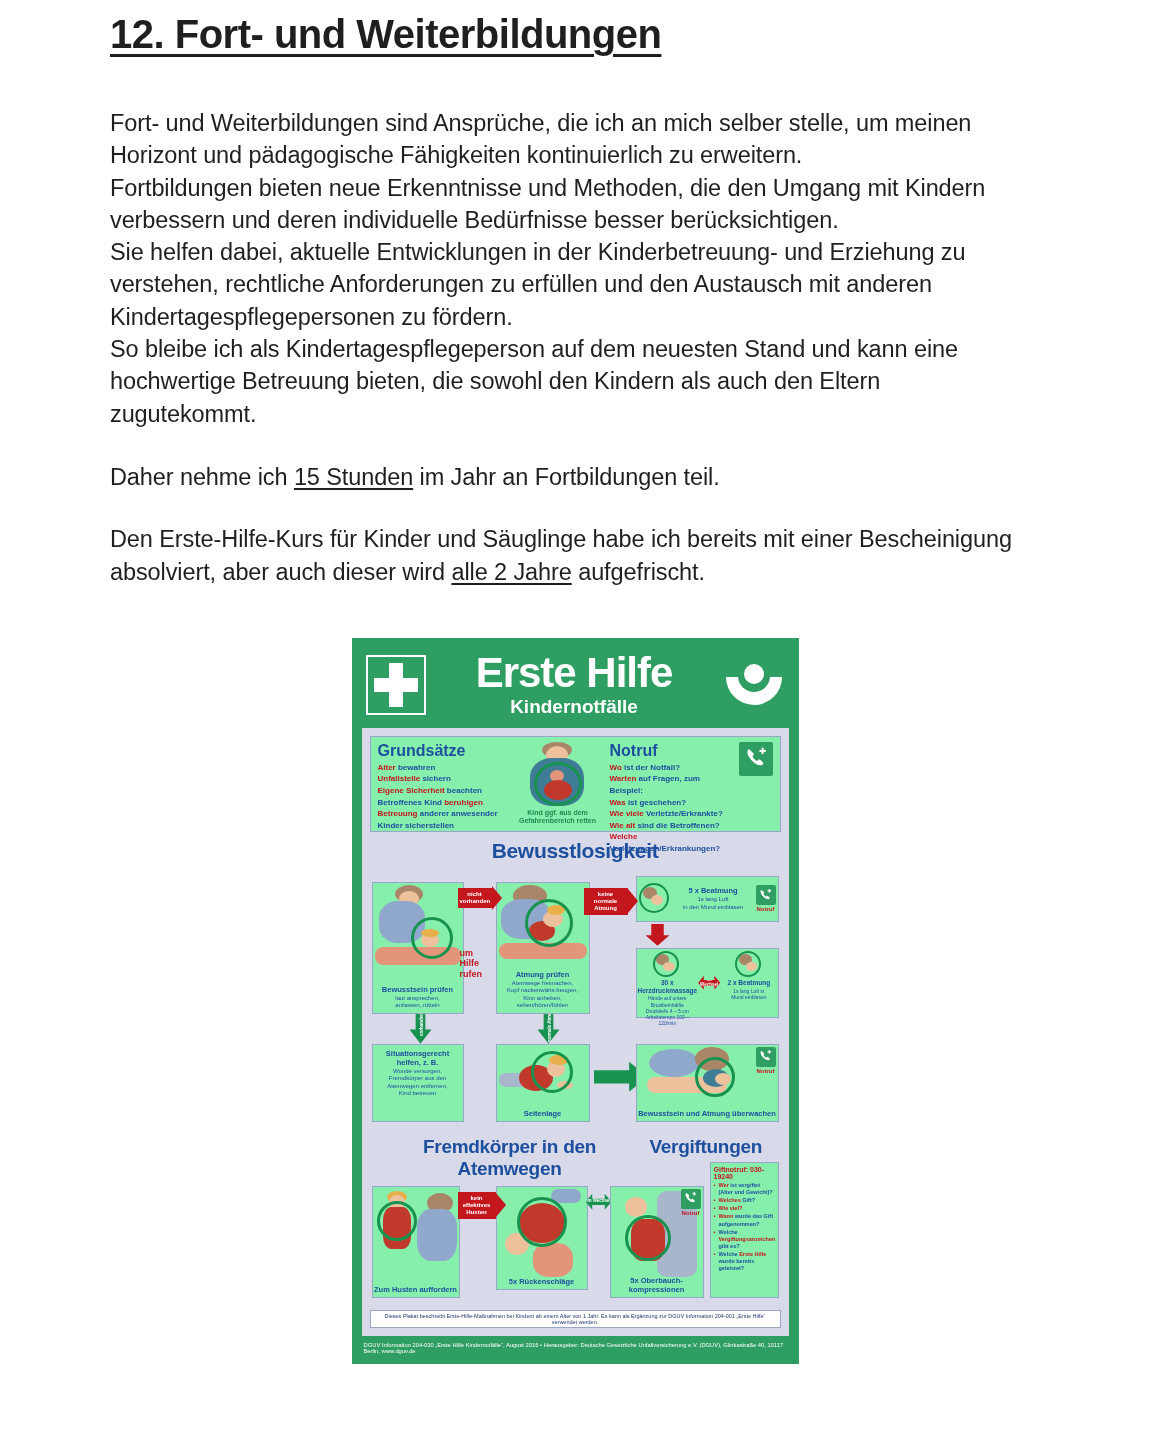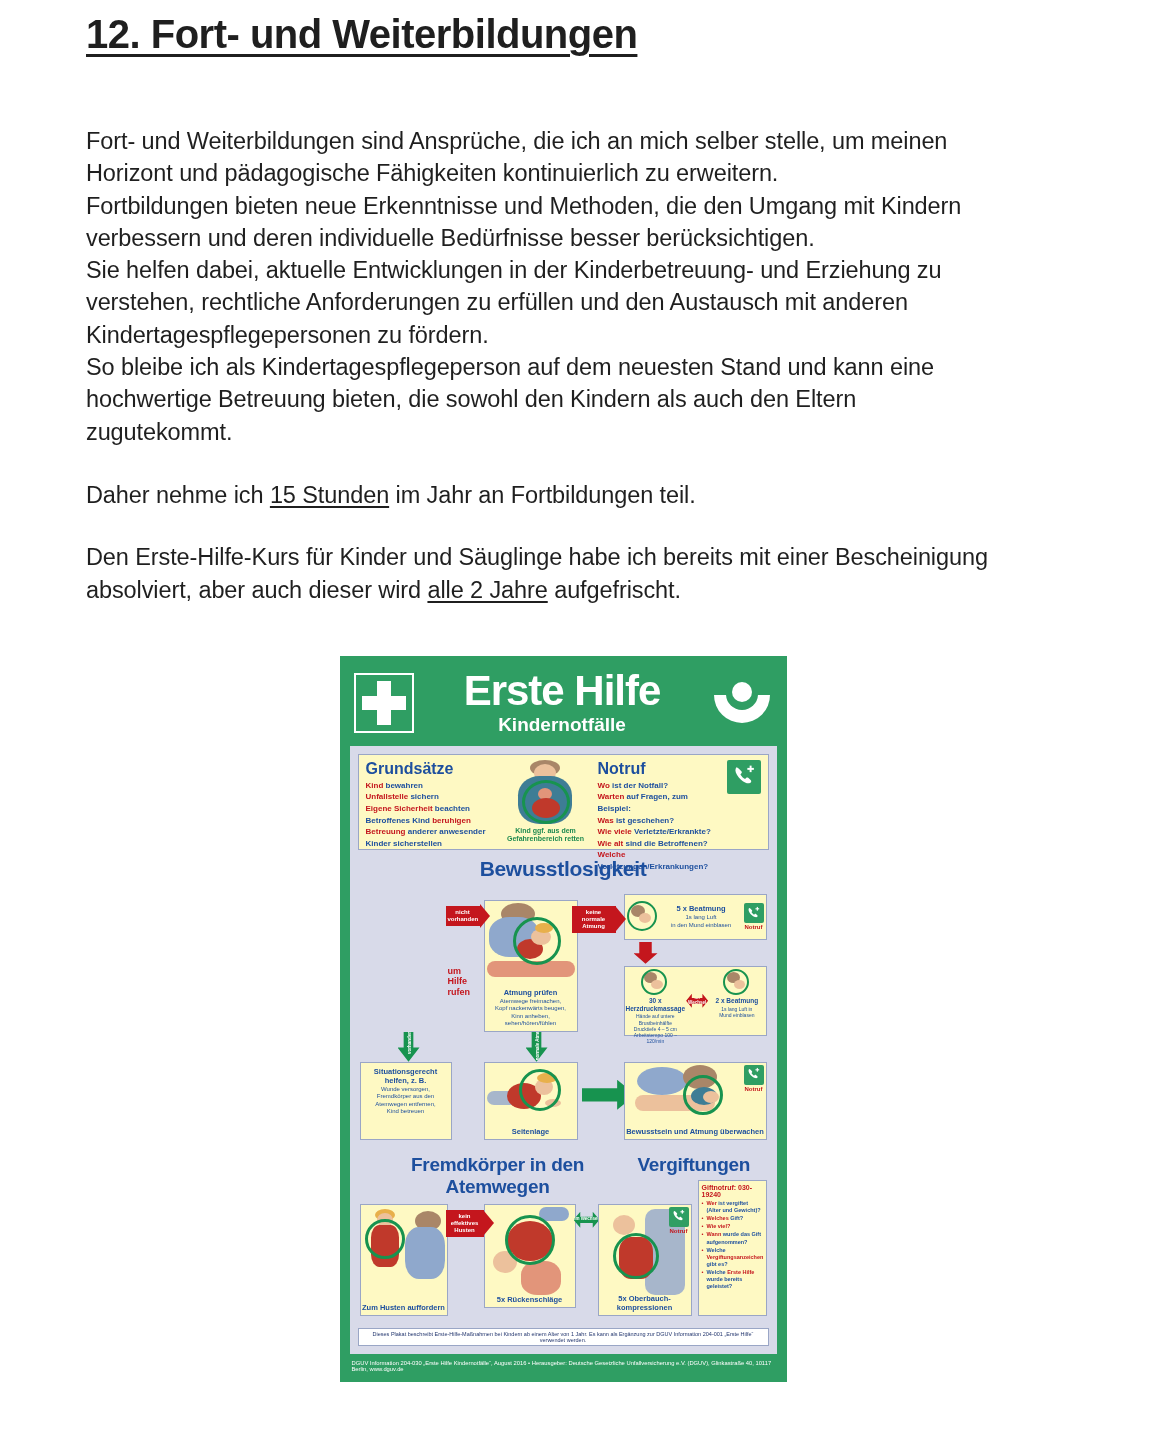--- a/index.html
+++ b/index.html
@@ -7,26 +7,26 @@
     --lav:#d8dae9;
     --blue:#1d4f9e;
     --red:#c4161d;
     --ink:#1f1f1f;
     --border:#9aa6c6;
     --link:#2e74b5;
   }
   *{margin:0;padding:0;box-sizing:border-box;}
   html,body{background:#fff;}
   body{width:1170px;height:1452px;overflow:hidden;font-family:"Liberation Sans",sans-serif;color:var(--ink);}
-  .page{width:1170px;height:1452px;padding:8px 130px 0 86px;position:relative;}
+  .page{width:1170px;height:1452px;padding:8px 130px 0 110px;position:relative;}
 
   
   h1.doc-title{font-size:40px;font-weight:bold;text-decoration:underline;text-decoration-thickness:3px;text-underline-offset:6px;letter-spacing:-.5px;margin-top:4px;}
   .body-text{font-size:23.5px;line-height:32.3px;width:915px;white-space:pre-line;letter-spacing:-.1px;}
-  .p1{margin-top:68px;}
+  .p1{margin-top:50px;}
   .p2{margin-top:31px;}
   .p3{margin-top:30px;}
   .u{text-decoration:underline;text-underline-offset:3px;}
 
   
   .poster{width:447px;margin:50px auto 0 auto;background:var(--green);padding:0;}
   .poster-header{display:flex;align-items:center;padding:12px 14px 8px 14px;height:90px;}
   .cross-box{width:60px;height:60px;border:2px solid #fff;display:grid;place-items:center;flex:0 0 auto;}
   .cross{width:44px;height:44px;position:relative;}
   .cross::before,.cross::after{content:"";position:absolute;background:#fff;}
@@ -34,21 +34,21 @@
   .cross::after{left:0;top:15px;width:44px;height:14px;}
   .poster-title-wrap{flex:1;text-align:center;color:#fff;}
   .poster-title{font-size:42px;font-weight:bold;letter-spacing:-1px;line-height:1;}
   .poster-subtitle{font-size:19px;font-weight:bold;margin-top:2px;}
   .dguv-logo{width:62px;flex:0 0 auto;display:flex;flex-direction:column;align-items:center;}
   .dguv-head{width:20px;height:20px;border-radius:50%;background:#fff;position:relative;z-index:2;margin-bottom:-7px;}
   .dguv-bowl{width:56px;height:28px;background:#fff;border-radius:0 0 56px 56px;position:relative;overflow:hidden;}
   .dguv-bowl::after{content:"";position:absolute;top:-17px;left:12px;width:32px;height:32px;border-radius:50%;background:var(--green);}
 
   .poster-body{margin:0 10px;background:var(--lav);padding:8px;}
-  .panel{background:#fef9c3;border:1px solid var(--border);}
+  .panel{background:#86efac;border:1px solid var(--border);}
 
   
   .sec1{display:flex;padding:5px 7px 4px 7px;gap:4px;height:96px;}
   .sec1 h3{color:var(--blue);font-size:16px;font-weight:bold;margin-bottom:2px;}
   .tinylist{list-style:none;font-size:8px;font-weight:bold;line-height:1.45;}
   .t-red{color:var(--red);}
   .t-blue{color:var(--blue);}
   .gs{flex:0 0 128px;}
   .rescue{flex:0 0 96px;display:flex;flex-direction:column;align-items:center;}
   .cap-green{color:#1e8a50;font-weight:bold;font-size:7px;text-align:center;line-height:1.2;white-space:pre-line;margin-top:1px;}
@@ -169,21 +169,21 @@
         <div class="dguv-bowl"></div>
       </div>
     </div>
 
     <div class="poster-body">
 
       <div class="sec1 panel">
         <div class="gs">
           <h3>Grundsätze</h3>
           <ul class="tinylist">
-            <li><span class="t-red">Kind</span><span class="t-blue"> bewahren</span></li>
+            <li><span class="t-red">Alter</span><span class="t-blue"> bewahren</span></li>
             <li><span class="t-red">Unfallstelle</span><span class="t-blue"> sichern</span></li>
             <li><span class="t-red">Eigene Sicherheit</span><span class="t-blue"> beachten</span></li>
             <li><span class="t-blue">Betroffenes Kind </span><span class="t-red">beruhigen</span></li>
             <li><span class="t-red">Betreuung</span><span class="t-blue"> anderer anwesender</span></li>
             <li><span class="t-blue">Kinder sicherstellen</span><span class="t-blue"></span></li>
           </ul>
         </div>
         <div class="rescue">
           <div class="scene" style="width:88px;height:66px;">
             <i class="bl c-hair" style="left:28px;top:0;width:30px;height:16px;"></i>
@@ -212,20 +212,36 @@
             <li><span class="t-red">Wie viele</span><span class="t-blue"> Verletzte/Erkrankte?</span></li>
             <li><span class="t-red">Wie alt</span><span class="t-blue"> sind die Betroffenen?</span></li>
             <li><span class="t-red">Welche</span><span class="t-blue"> Verletzungen/Erkrankungen?</span></li>
           </ul>
         </div>
       </div>
 
       <h2 class="sec-head">Bewusstlosigkeit</h2>
 
       <div class="rowA">
+        <div class="panel pA1">
+          <div class="scene" style="width:86px;height:86px;">
+            <i class="bl c-hair" style="left:20px;top:0;width:28px;height:18px;"></i>
+            <i class="bl c-skin" style="left:24px;top:6px;width:20px;height:16px;"></i>
+            <i class="bl c-shirt" style="left:4px;top:16px;width:46px;height:42px;border-radius:40%;"></i>
+            <i class="bl c-orange" style="left:0;top:62px;width:86px;height:18px;border-radius:8px;"></i>
+            <i class="bl c-skin" style="left:46px;top:48px;width:18px;height:14px;"></i>
+            <i class="bl c-yellow" style="left:46px;top:44px;width:18px;height:8px;"></i>
+            <i class="ring" style="left:36px;top:32px;width:42px;height:42px;"></i>
+          </div>
+          <div class="panel-capline">
+            <div class="cap">Bewusstsein prüfen</div>
+            <div class="sub">laut ansprechen,
+anfassen, rütteln</div>
+          </div>
+        </div>
 
         <div class="rarrow arr-nicht">nicht
 vorhanden</div>
         <div class="umhilfe">um
 Hilfe
 rufen</div>
 
         <div class="panel pA2">
           <div class="scene" style="width:88px;height:76px;">
             <i class="bl c-hair" style="left:14px;top:0;width:34px;height:22px;"></i>

